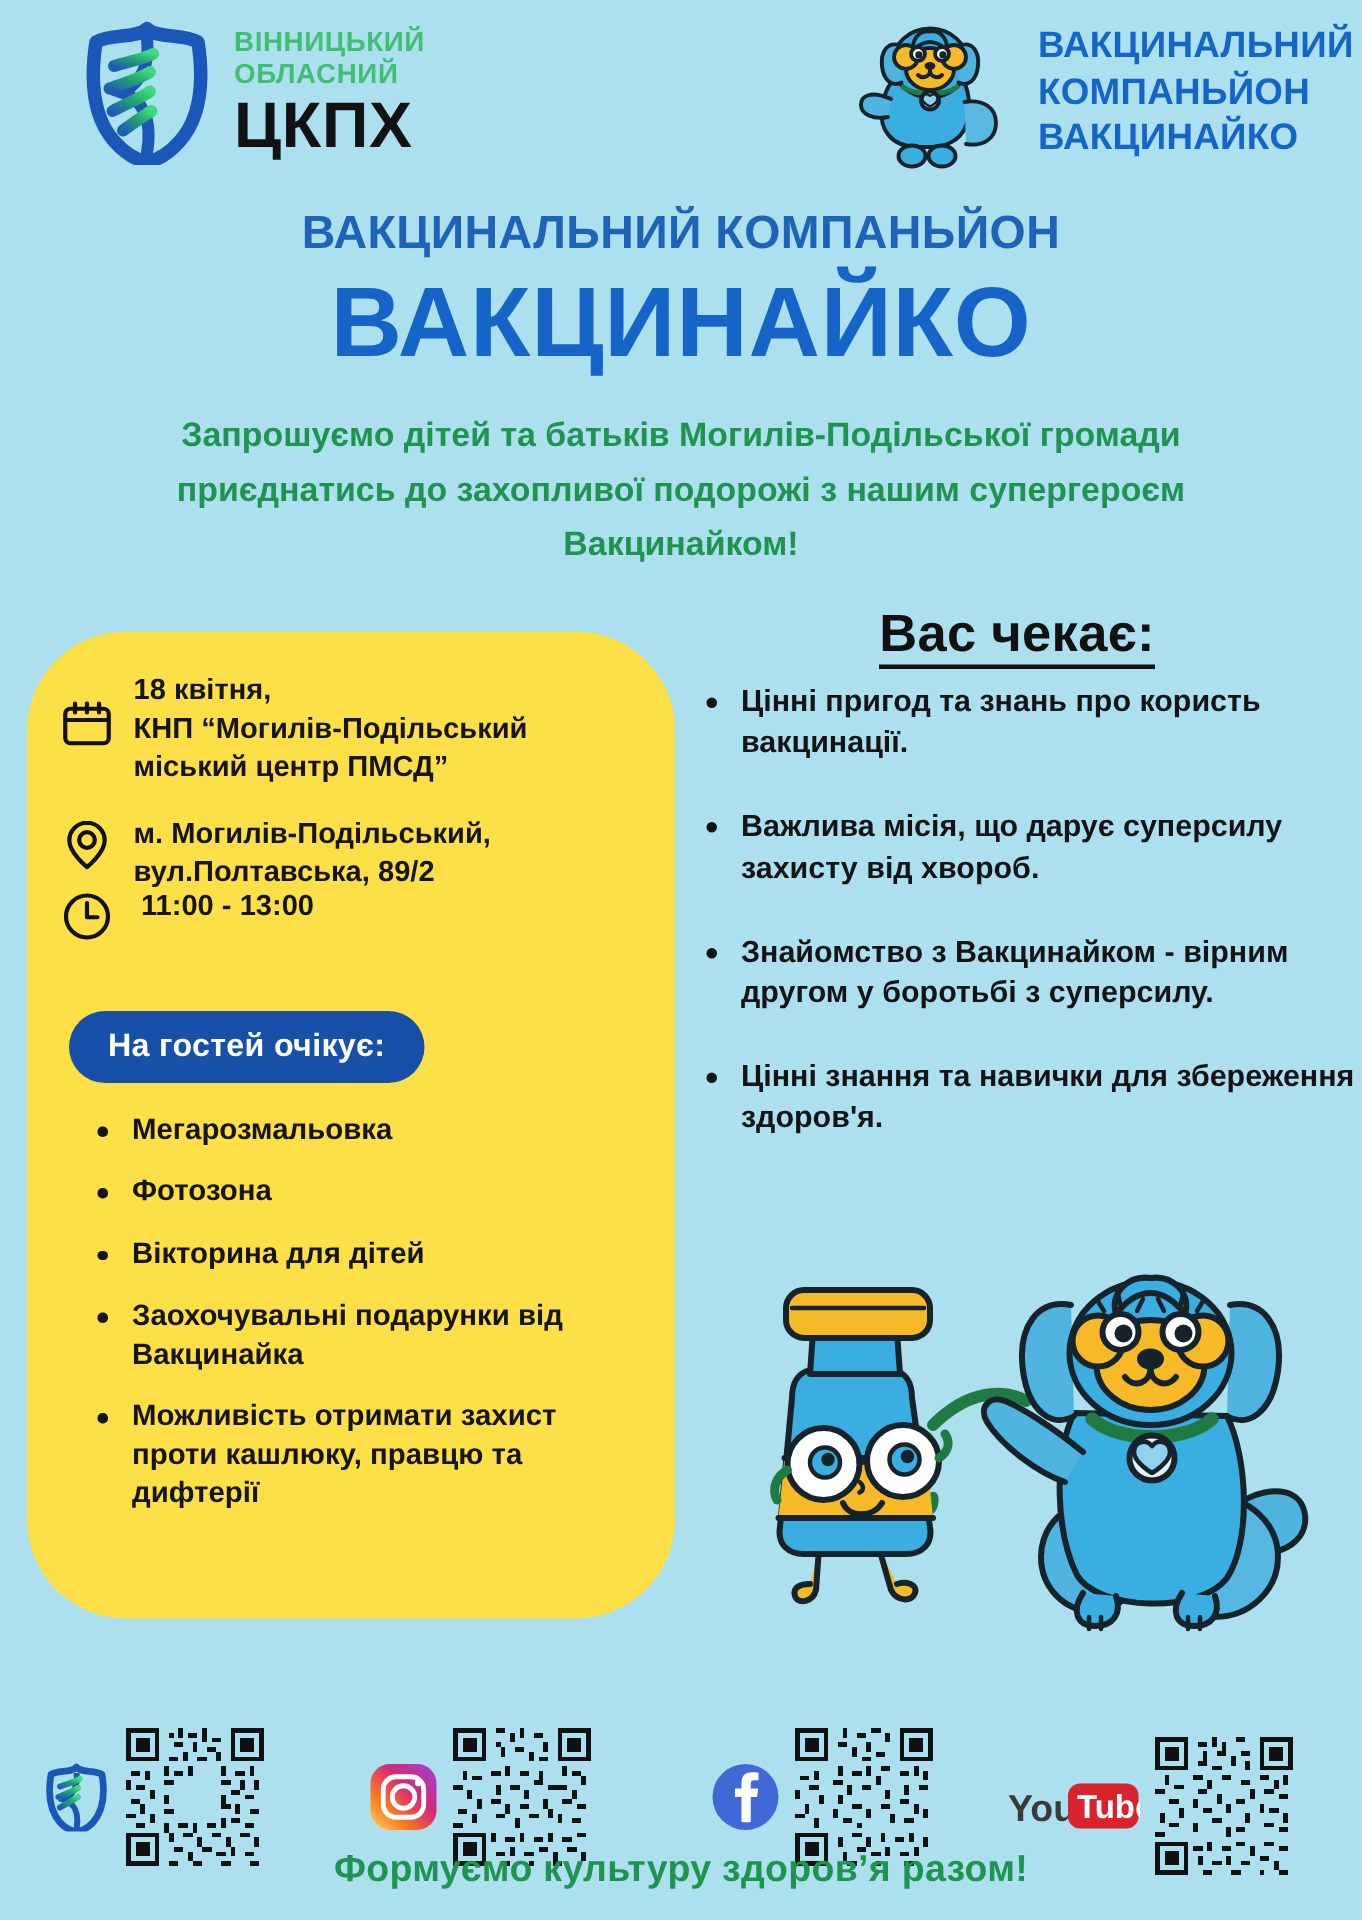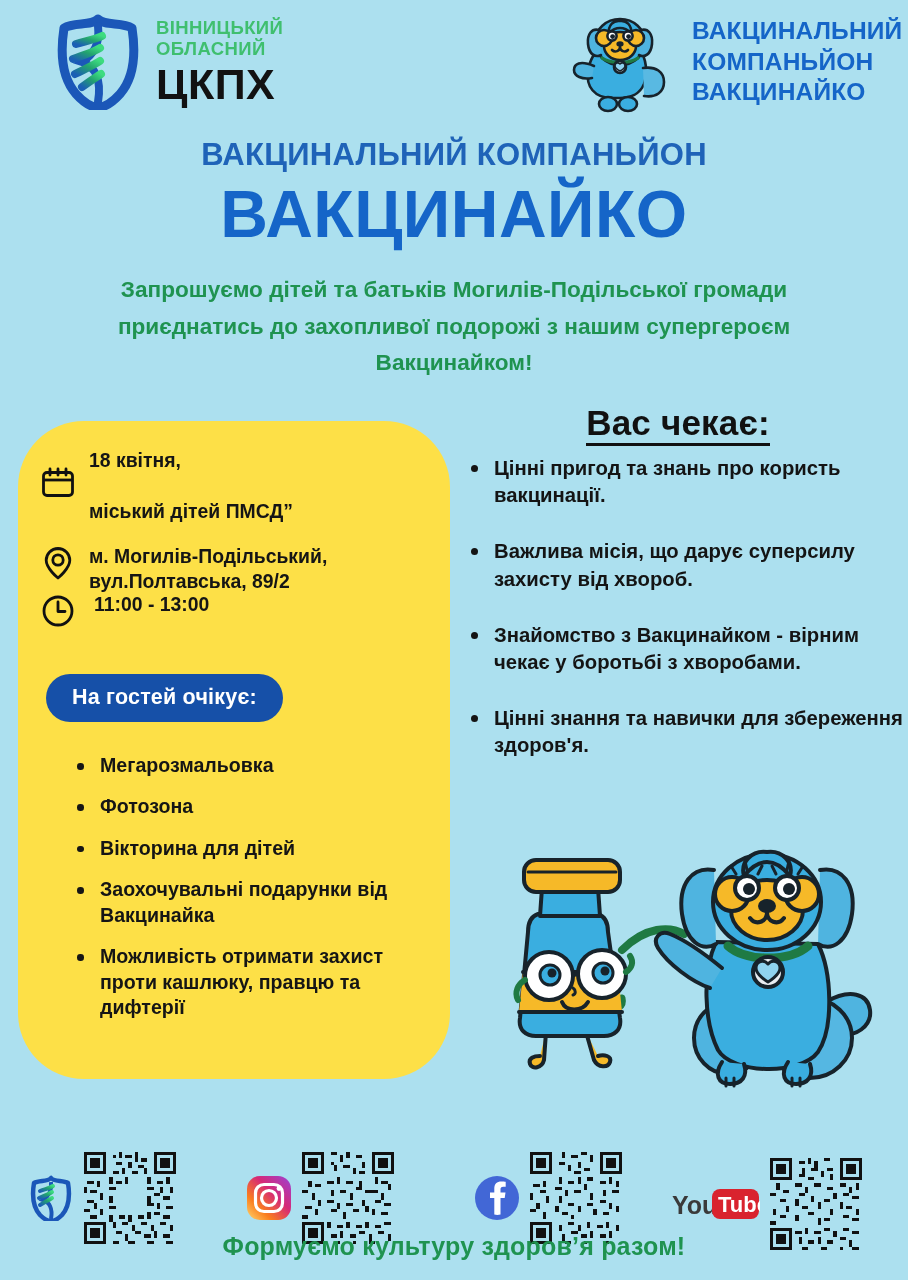--- a/index.html
+++ b/index.html
@@ -68,21 +68,21 @@
 
   .pill{
     position:absolute;left:28px;top:253px;
     background:#1650a8;color:#ffffff;border-radius:30px;
     padding:11px 26px 12px 26px;font-weight:bold;font-size:21.5px;
     letter-spacing:.2px;display:inline-block;white-space:nowrap;
   }
 
   .card-list{
     position:absolute;left:30px;top:316px;width:380px;
-    margin:16px;padding:0;list-style:none;
+    margin:4px;padding:0;list-style:none;
   }
   .card-list li{
     position:relative;padding-left:36px;
     color:#151515;font-weight:bold;font-size:19.6px;line-height:1.3;
     margin-bottom:16px;
   }
   .card-list li::before{
     content:"";position:absolute;left:13px;top:10px;
     width:6.5px;height:6.5px;border-radius:50%;background:#151515;
   }
@@ -209,22 +209,22 @@
       <div class="row row-date">
         <span class="icon">
           <svg viewBox="0 0 36 36" width="36" height="36">
             <rect x="3.5" y="7.5" width="29" height="23" rx="3.5" fill="none" stroke="#111" stroke-width="2.8"></rect>
             <line x1="3.5" y1="15" x2="32.5" y2="15" stroke="#111" stroke-width="2.8"></line>
             <path d="M10 4 v6 M18 4 v6 M26 4 v6" stroke="#111" stroke-width="2.8" stroke-linecap="round" fill="none"></path>
           </svg>
         </span>
         <span class="txt">
           <span>18 квітня,</span><br>
-          <br>
-          <span>міський дітей ПМСД”</span>
+          <span>КНП “Могилів-Подільський</span><br>
+          <span>міський центр ПМСД”</span>
         </span>
       </div>
 
       <div class="row row-place">
         <span class="icon">
           <svg viewBox="0 0 36 36" width="36" height="36">
             <path d="M18 3.5 C11.4 3.5 6.2 8.8 6.2 15.3 C6.2 23.5 18 33 18 33 C18 33 29.8 23.5 29.8 15.3 C29.8 8.8 24.6 3.5 18 3.5 Z" fill="none" stroke="#111" stroke-width="2.8" stroke-linejoin="round"></path>
             <circle cx="18" cy="15" r="5.2" fill="none" stroke="#111" stroke-width="2.8"></circle>
           </svg>
         </span>
@@ -256,21 +256,21 @@
     </ul>
   </div>
 
   <div class="right-head">
     <span>Вас чекає:</span>
   </div>
 
   <ul class="right-list">
     <li>Цінні пригод та знань про користь вакцинації.</li>
     <li>Важлива місія, що дарує суперсилу захисту від хвороб.</li>
-    <li>Знайомство з Вакцинайком - вірним чекає у боротьбі з хворобами.</li>
+    <li>Знайомство з Вакцинайком - вірним другом у боротьбі з суперсилу.</li>
     <li>Цінні знання та навички для збереження здоров'я.</li>
   </ul>
 
   <div class="illustration">
     <svg viewBox="0 0 430 285" width="430" height="285">
       <g stroke="#17232b" stroke-width="4" stroke-linejoin="round" stroke-linecap="round">
 
         <path d="M148 165 C138 170 134 178 140 184 C146 190 154 184 152 176" fill="none" stroke="#1f7a43" stroke-width="7"></path>
         <path d="M152 128 C176 104 200 104 214 112" fill="none" stroke="#1f7a43" stroke-width="8"></path>
 

